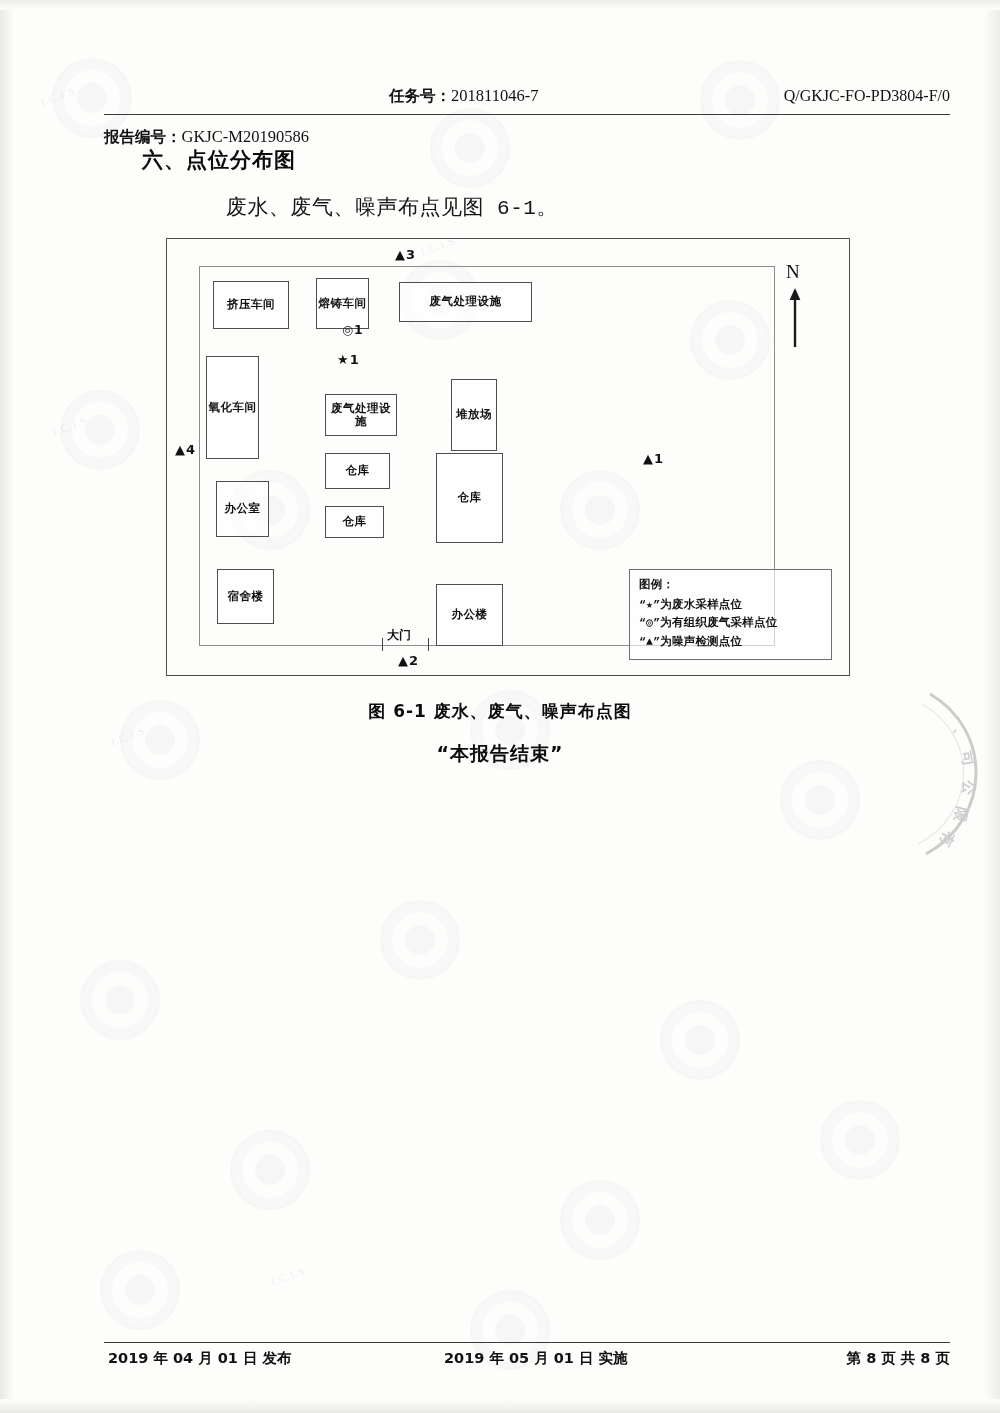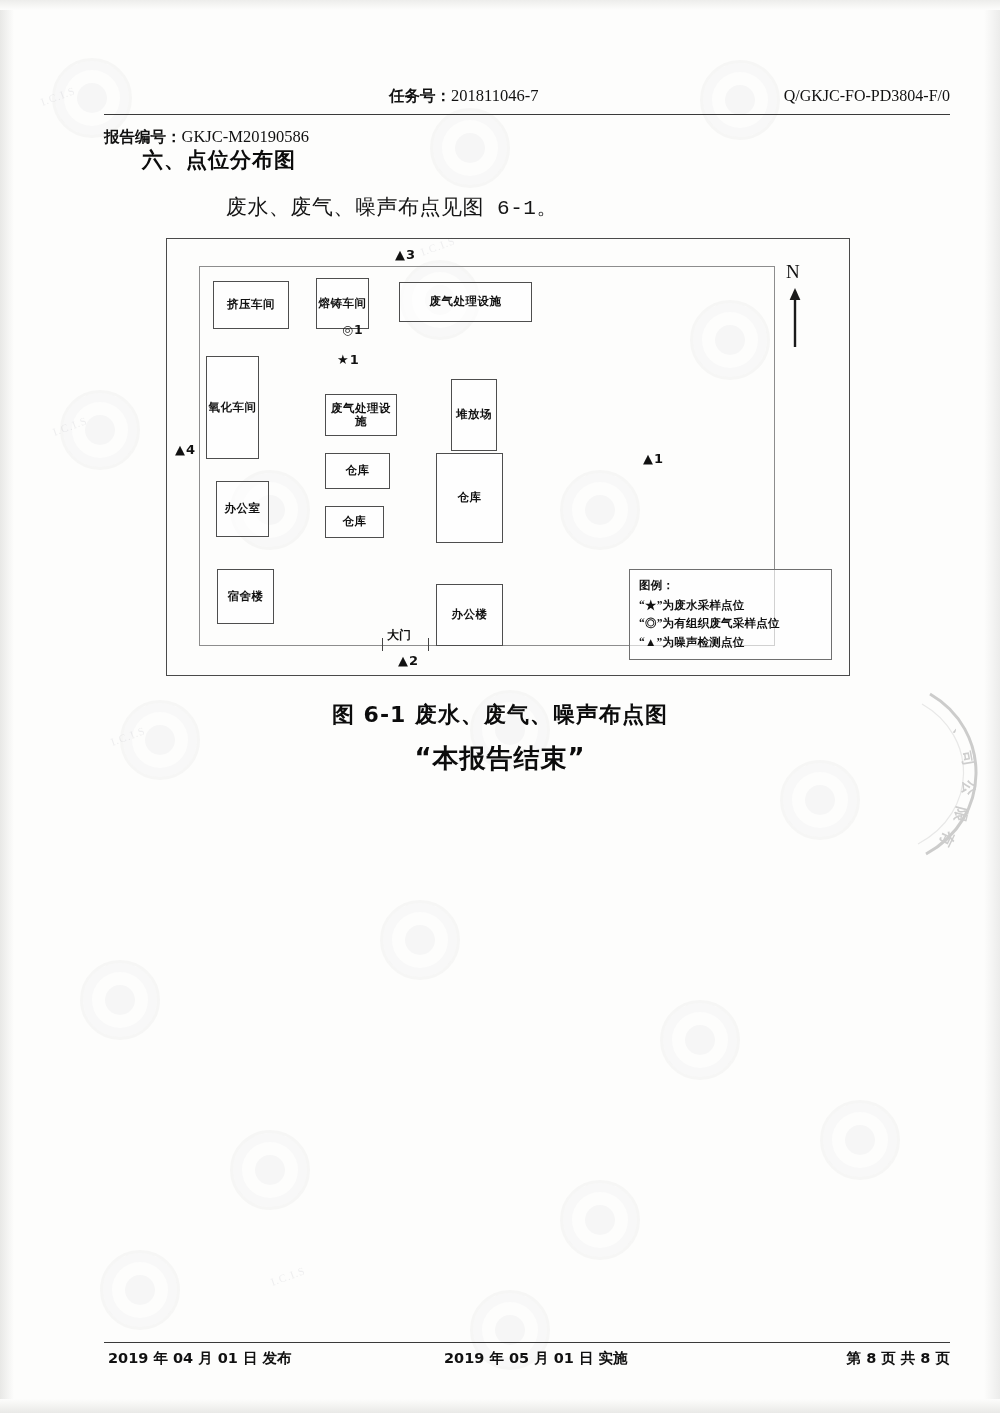--- a/index.html
+++ b/index.html
@@ -150,41 +150,41 @@
     border-left:1.3px solid #444;
   }
 
   
   .legend {
     position:absolute;
     border:1.1px solid #6f6f6f;
     background: rgba(255,255,255,0.6);
     box-sizing:border-box;
     padding:6px 24px 7px 9px;
-    font-family:Liberation Serif, serif;
+    font-family:Liberation Mono, monospace;
     font-size:11.5px;
     font-weight:700;
     color:#111;
     line-height:1.62;
     letter-spacing:0.2px;
   }
   .legend .lg-title { margin-bottom:1px; }
 
   
   .cap1 {
     position:absolute; left:0; top:700px; width:1000px;
     text-align:center;
     font-family:"DejaVu Sans","Liberation Sans",sans-serif;
-    font-weight:700; font-size:22px; letter-spacing:1px; color:#0c0c0c;
+    font-weight:700; font-size:17px; letter-spacing:1px; color:#0c0c0c;
   }
   .cap2 {
     position:absolute; left:0; top:741px; width:1000px;
     text-align:center;
     font-family:"DejaVu Sans","Liberation Sans",sans-serif;
-    font-weight:700; font-size:26px; letter-spacing:1px; color:#0c0c0c;
+    font-weight:700; font-size:19px; letter-spacing:1px; color:#0c0c0c;
   }
 
   
   .seal {
     position:absolute;
     right:-6px; top:688px;
     width:110px; height:172px;
     pointer-events:none;
     opacity:0.42;
   }

